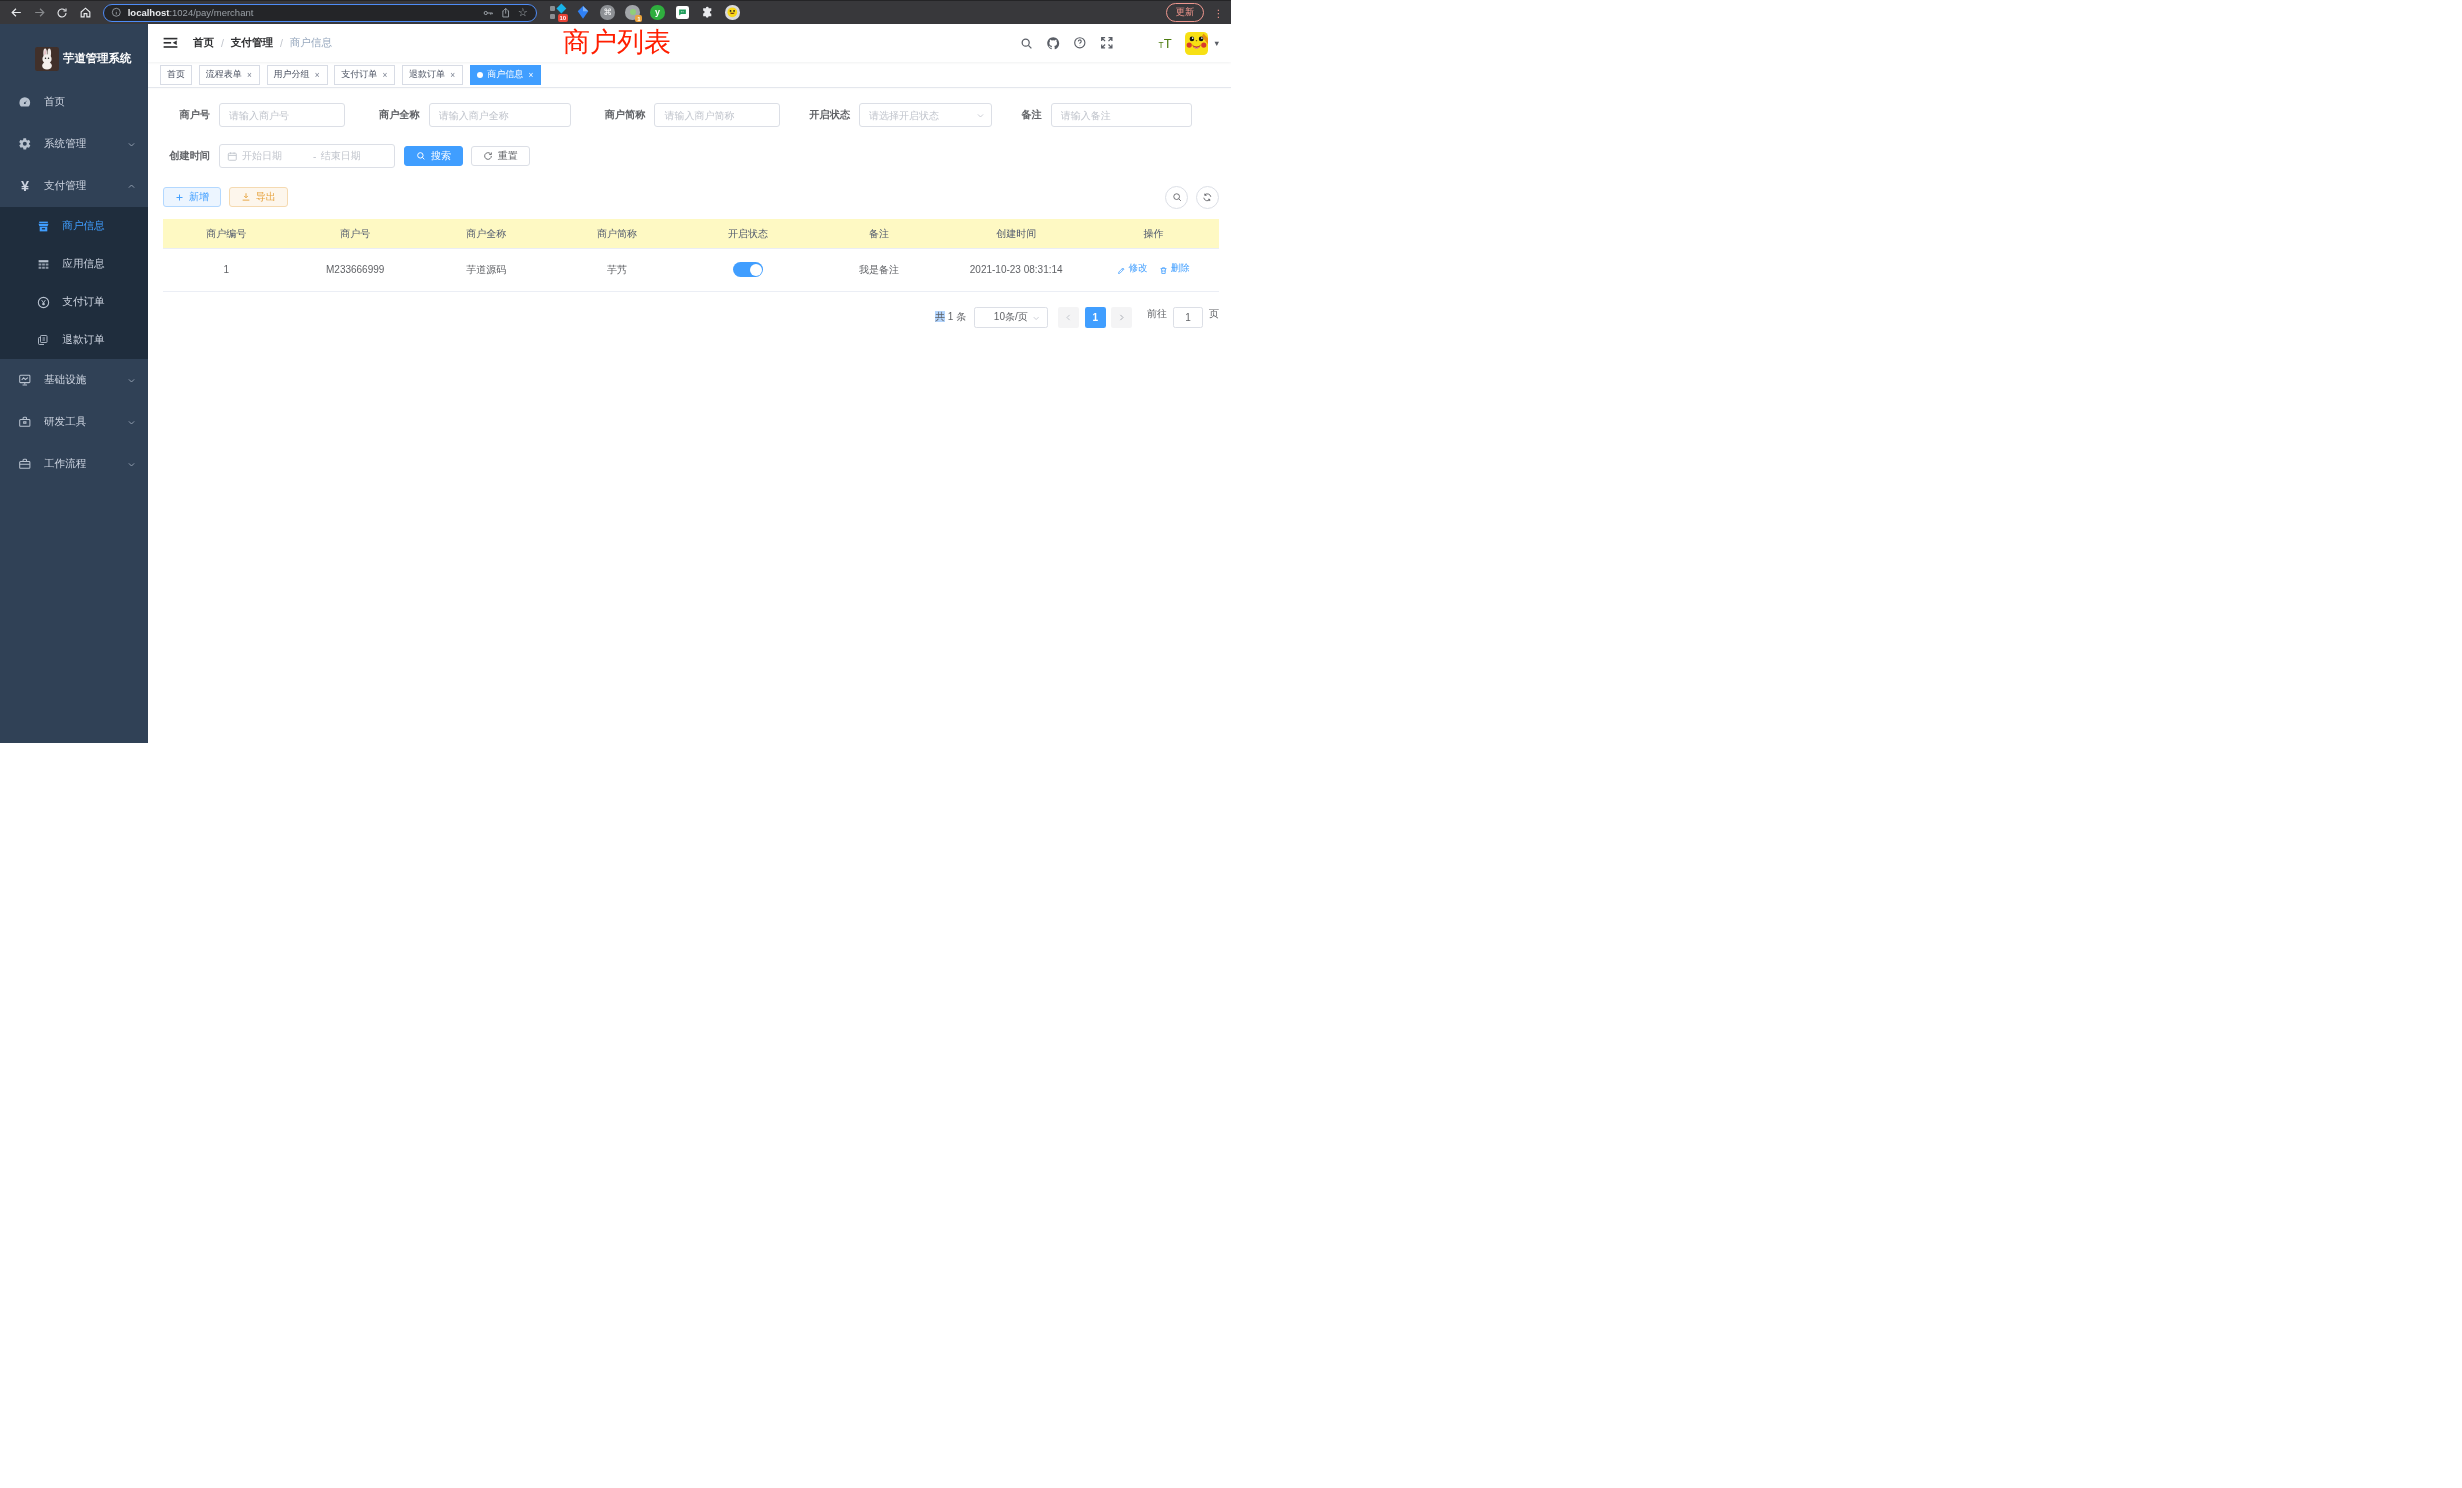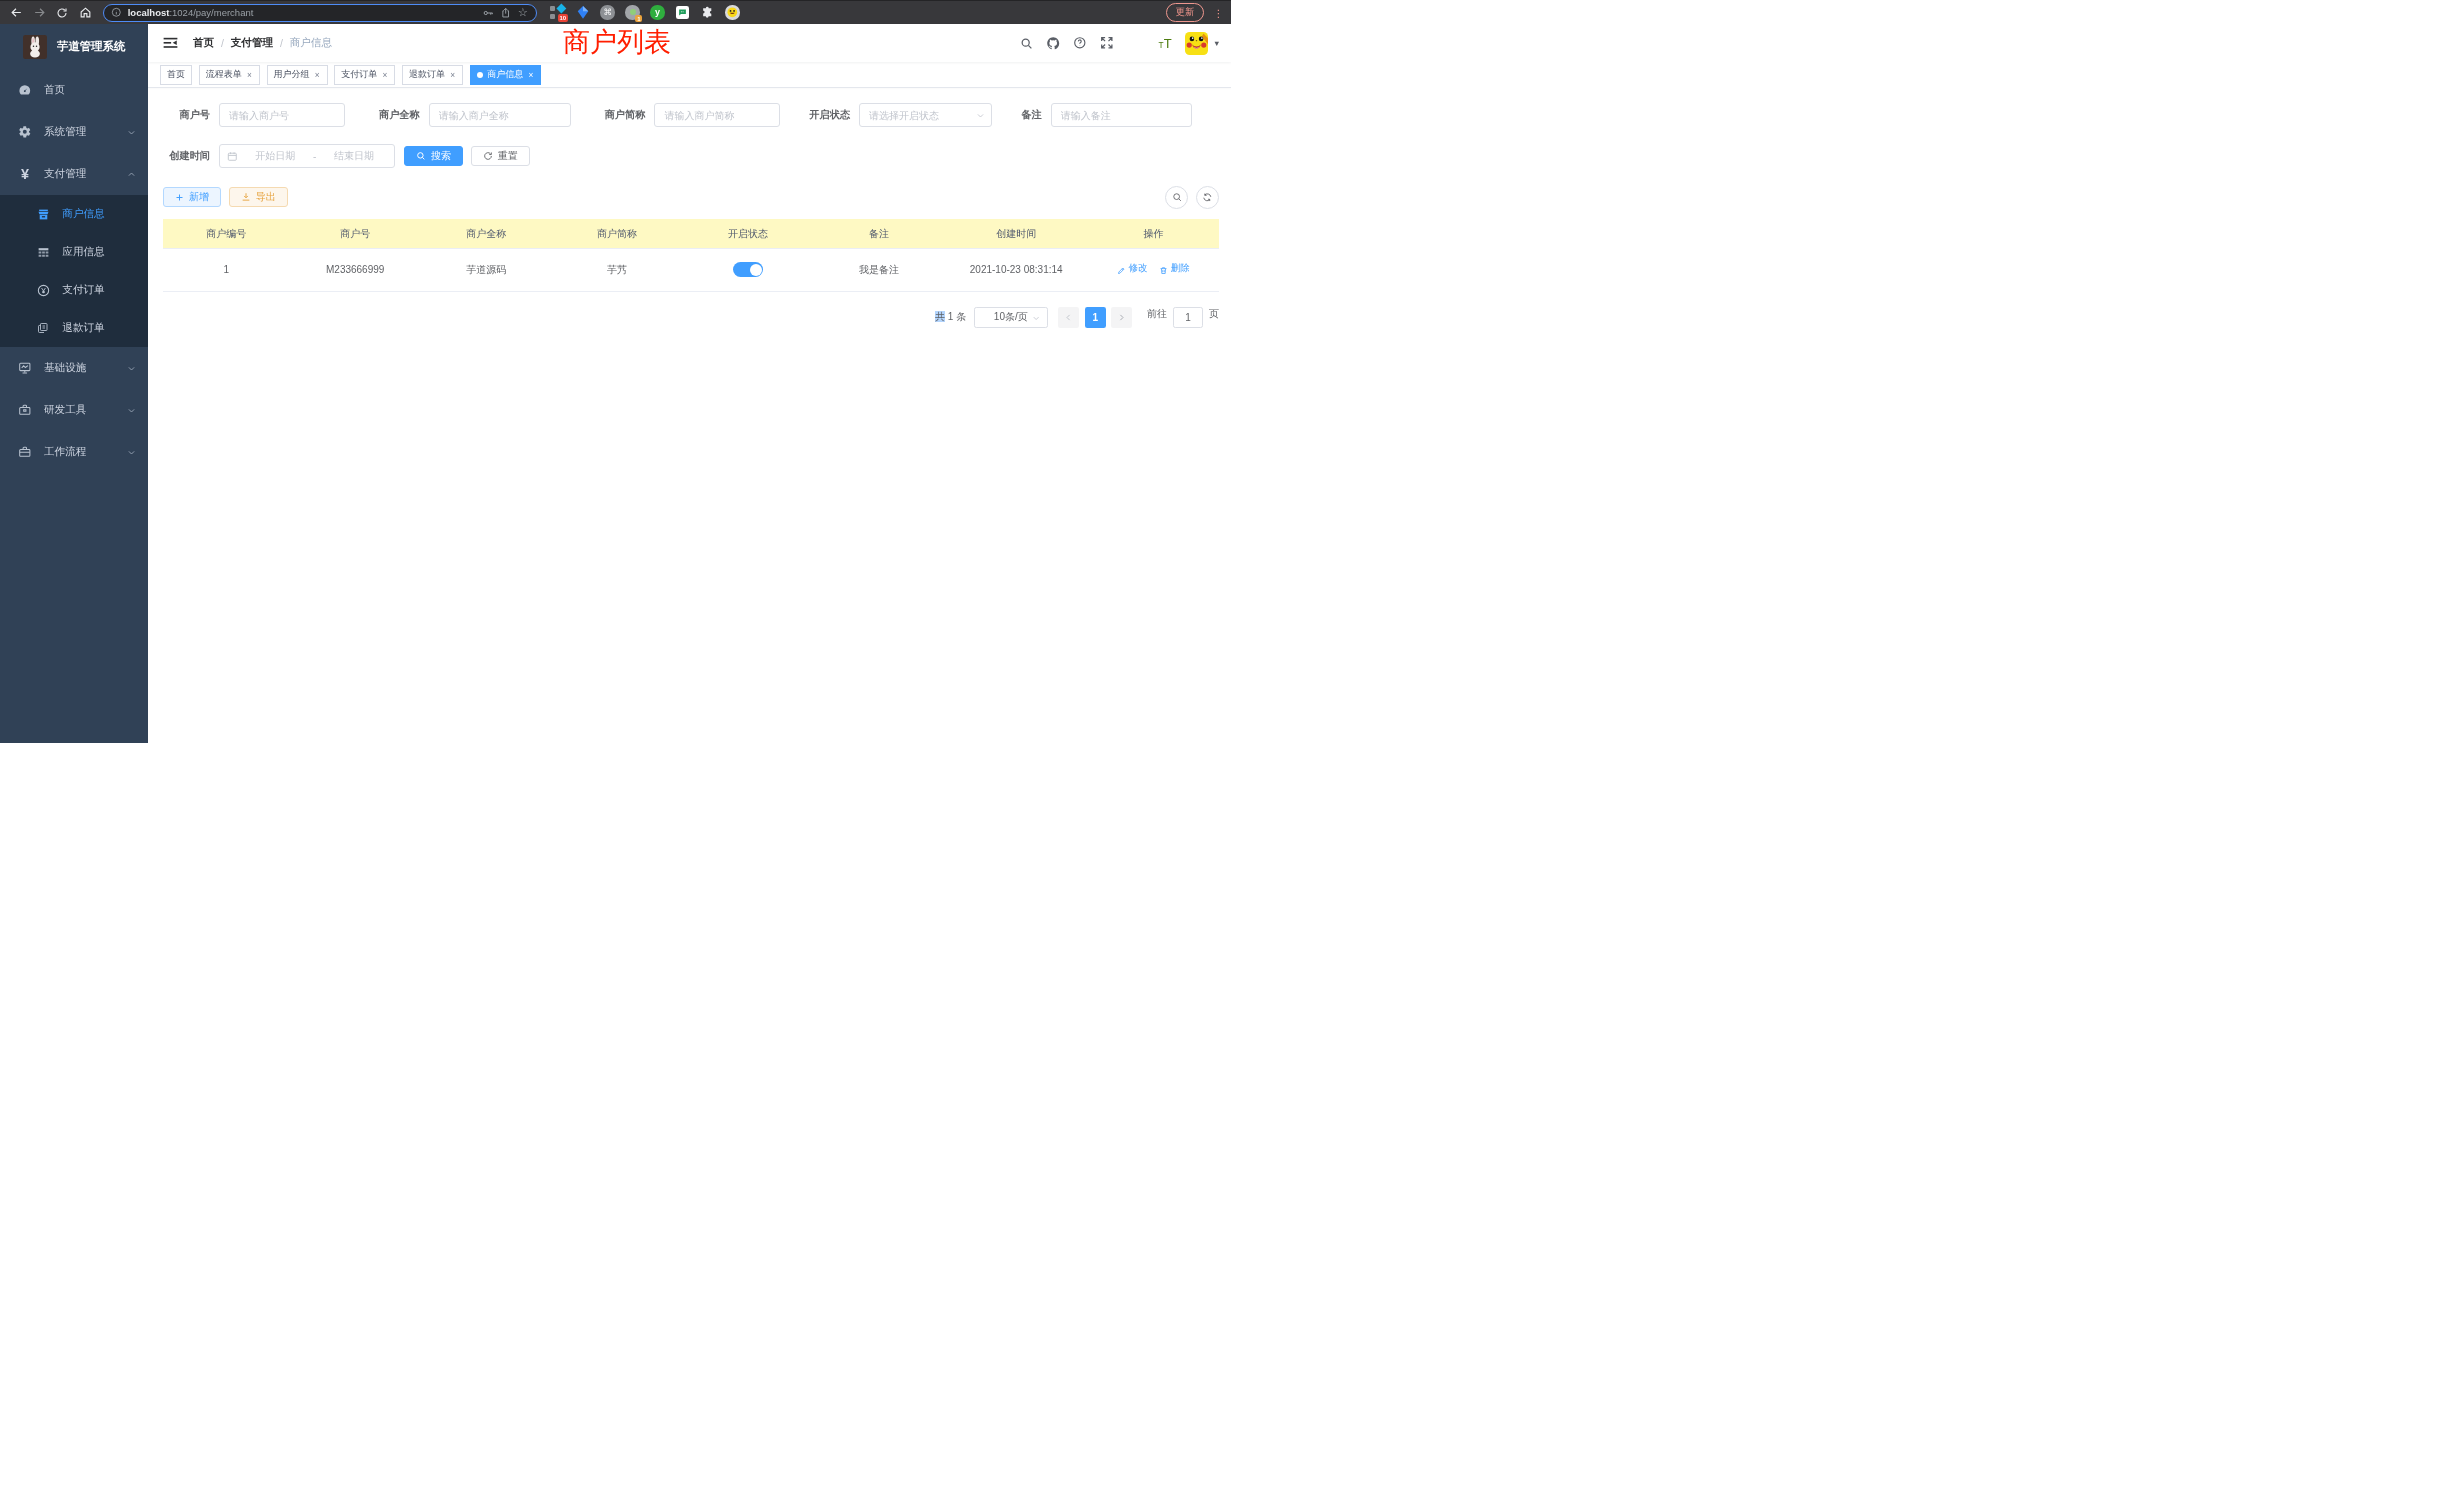--- a/index.html
+++ b/index.html
@@ -22,21 +22,21 @@
   .diamond { position:absolute; width:6.8px; height:6.8px; background:#18b3e8; transform:rotate(45deg); top:0; right:0; }
   .circle-gray { width:14.4px; height:14.4px; border-radius:50%; background:#8d9094; display:flex; align-items:center; justify-content:center; color:#fff; font-size:8.3px; }
   .circle-white { width:14.4px; height:14.4px; border-radius:50%; background:#fff; display:flex; align-items:center; justify-content:center; color:#28b24a; font-size:9px; font-weight:bold; }
   .sqr-white { width:13.6px; height:13.6px; border-radius:2.3px; background:#fff; display:flex; align-items:center; justify-content:center; }
   .update-pill { border:1.1px solid #ee978e; color:#f0958b; background:none; font-size:9.5px; border-radius:10px; padding:2.3px 8.3px; margin-left:7.6px; cursor:pointer; white-space:nowrap; }
   .dots3 { color:#f0958b; font-size:10.6px; margin:0 1.5px 0 6px; cursor:pointer; letter-spacing:0; }
 
   
   .app { display:flex; height:719px; }
   .sidebar { width:148px; background:#304156; flex:0 0 148px; color:#cdd4e0; }
-  .logo-row { height:45px; display:flex; align-items:center; padding-left:23px; gap:10px; }
+  .logo-row { height:45px; display:flex; align-items:center; padding-left:35px; gap:4px;margin-top:12px; }
   .logo-title { color:#fff; font-size:11.4px; font-weight:bold; }
   .menu-item { height:42px; display:flex; align-items:center; padding:0 12px 0 16.7px; font-size:10.6px; color:#cdd4e0; cursor:pointer; }
   .menu-item .mi-icon { width:16.7px; display:flex; justify-content:center; }
   .menu-item .mi-label { margin-left:10.6px; flex:1; }
   .menu-item .chev { color:#9aa5b5; }
   .submenu { background:#1f2d3d; }
   .submenu .menu-item { height:38px; padding-left:35px; font-size:10.6px; }
   .submenu .menu-item.active { color:#409eff; }
   .yen-glyph { font-size:14.4px; font-weight:bold; color:#cdd4e0; line-height:1; }
 
@@ -70,21 +70,21 @@
   .frow { display:flex; align-items:center; margin-bottom:17.4px; }
   .fgroup { display:flex; align-items:center; margin-right:16.7px; }
   .flabel { font-size:10.2px; font-weight:bold; color:#606266; text-align:right; margin-right:9px; white-space:nowrap; }
   .w62{width:47px;} .w76{width:58px;} .w70{width:53px;} .w44{width:33px;}
   .f-input { height:24px; border:0.8px solid #dcdfe6; border-radius:3px; padding:0 9px; font-size:10px; color:#606266; font-family:inherit; }
   .f-input::placeholder { color:#c0c4cc; }
   .f-select { position:relative; width:133px; }
   .f-select .f-input { width:100%; padding-right:20px; }
   .sel-chev { position:absolute; right:6.8px; top:7.6px; color:#c0c4cc; pointer-events:none; }
   .date-range { width:176px; height:24px; border:0.8px solid #dcdfe6; border-radius:3px; display:flex; align-items:center; padding:0 6.8px; gap:4.5px; cursor:text; }
-  .date-ph { flex:1; text-align:center; font-size:10px; color:#c0c4cc; }
+  .date-ph { flex:1; text-align:left; font-size:10px; color:#c0c4cc; }
   .date-sep { color:#c0c4cc; font-size:10px; }
   .btn { height:20px; border-radius:3px; font-size:10px; display:inline-flex; align-items:center; justify-content:center; gap:4.5px; cursor:pointer; font-family:inherit; padding:0 11.4px; border:0.8px solid #dcdfe6; background:#fff; color:#606266; }
   .btn-primary { background:#409eff; border-color:#409eff; color:#fff; }
   .btn-plain-blue { background:#ecf5ff; border-color:#b3d8ff; color:#409eff; }
   .btn-plain-warn { background:#fdf6ec; border-color:#f5dab1; color:#e6a23c; }
   .ml10 { margin-left:7.6px; }
 
   .action-row { display:flex; align-items:center; margin:0 0 10.6px 0; }
   .circle-btn { width:23px; height:23px; border-radius:50%; border:0.8px solid #dcdfe6; background:#fff; color:#606266; display:flex; align-items:center; justify-content:center; cursor:pointer; }
   .circle-btn + .circle-btn { margin-left:7.6px; }

